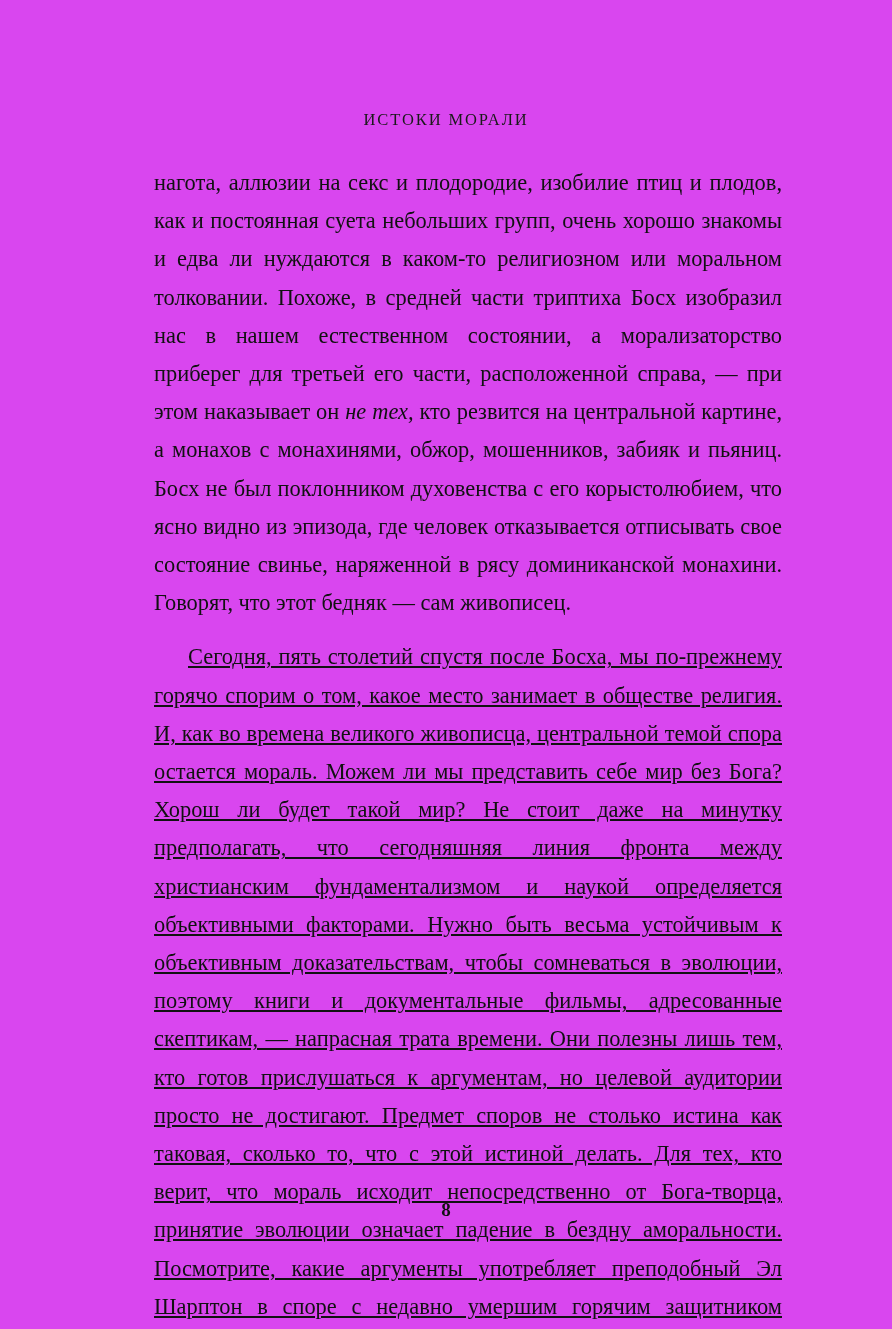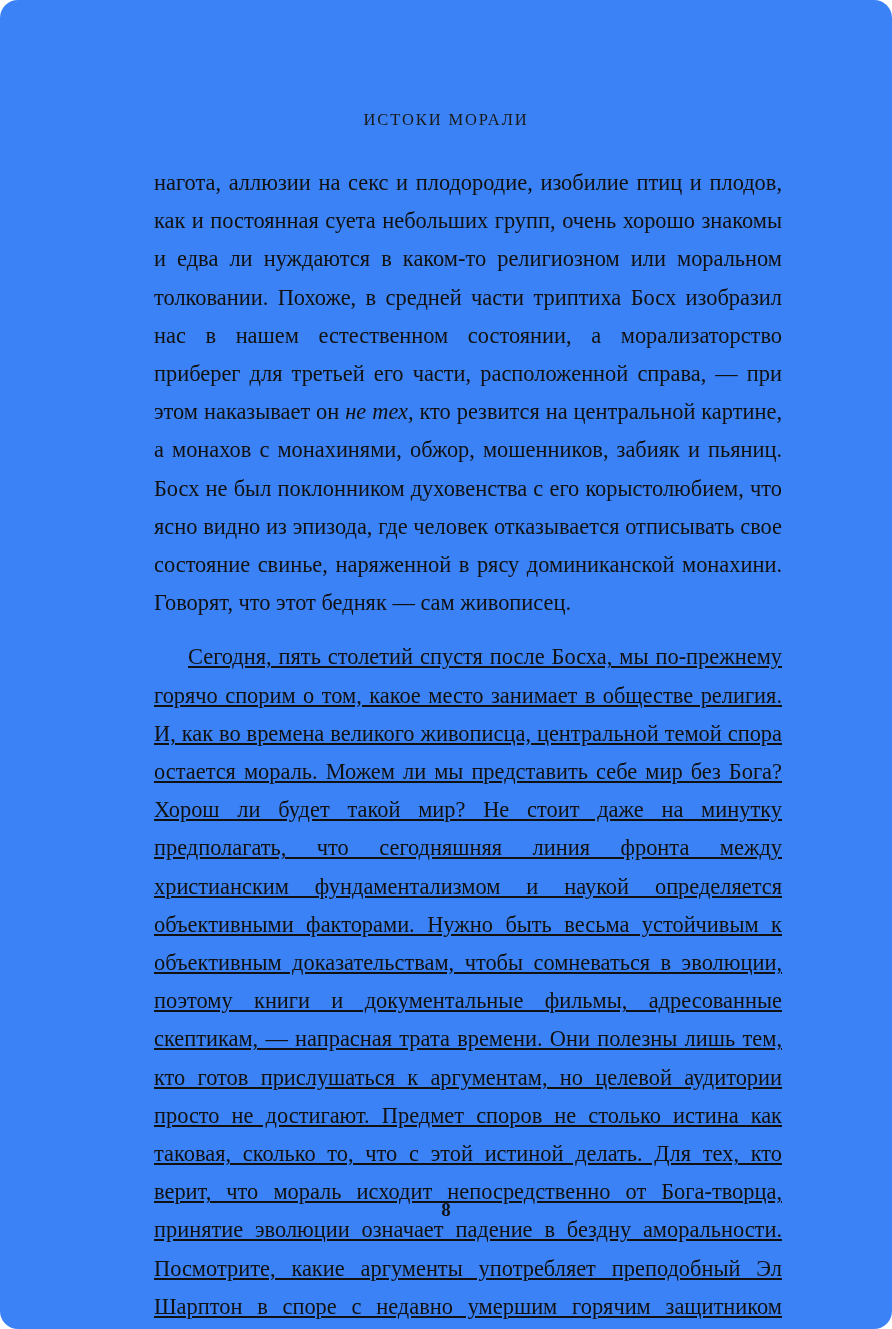--- a/index.html
+++ b/index.html
@@ -4,26 +4,25 @@
 <style>
   html, body {
     margin: 0;
     padding: 0;
     background: #ffffff;
   }
   .page {
     position: relative;
     width: 892px;
     height: 1329px;
-    background: #3b82f6;
+    background: #d946ef;
     box-sizing: border-box;
     font-family: "Liberation Serif", "DejaVu Serif", serif;
     color: #0d0d0d;
     overflow: hidden;
-    border-radius: 18px;
   }
   .running-head {
     position: absolute;
     top: 110px;
     left: 0;
     width: 100%;
     text-align: center;
     font-family: "Liberation Serif", "DejaVu Serif", serif;
     font-size: 16.5px;
     letter-spacing: 1.9px;

